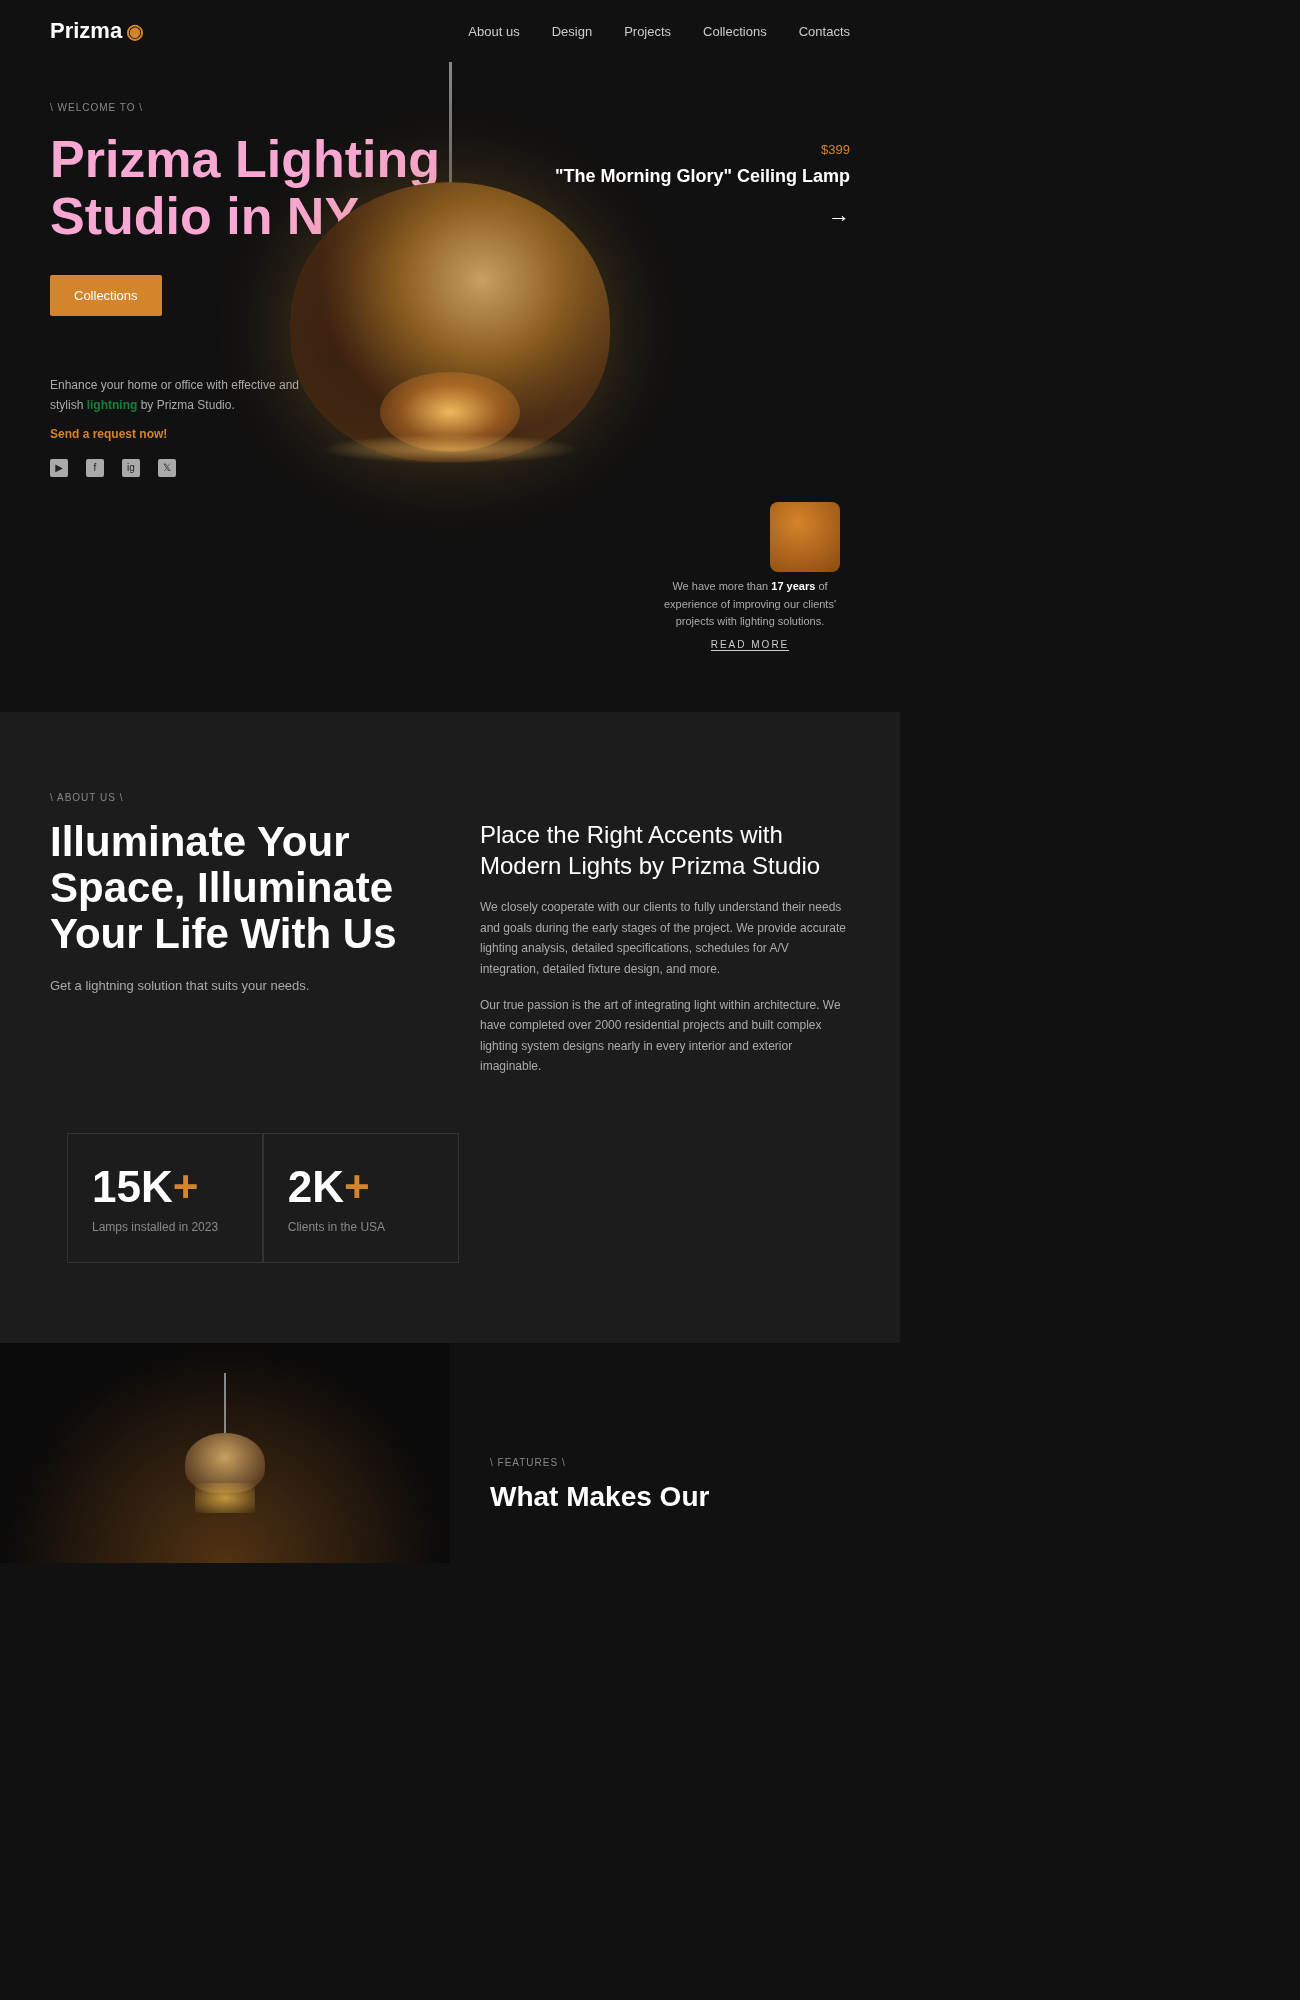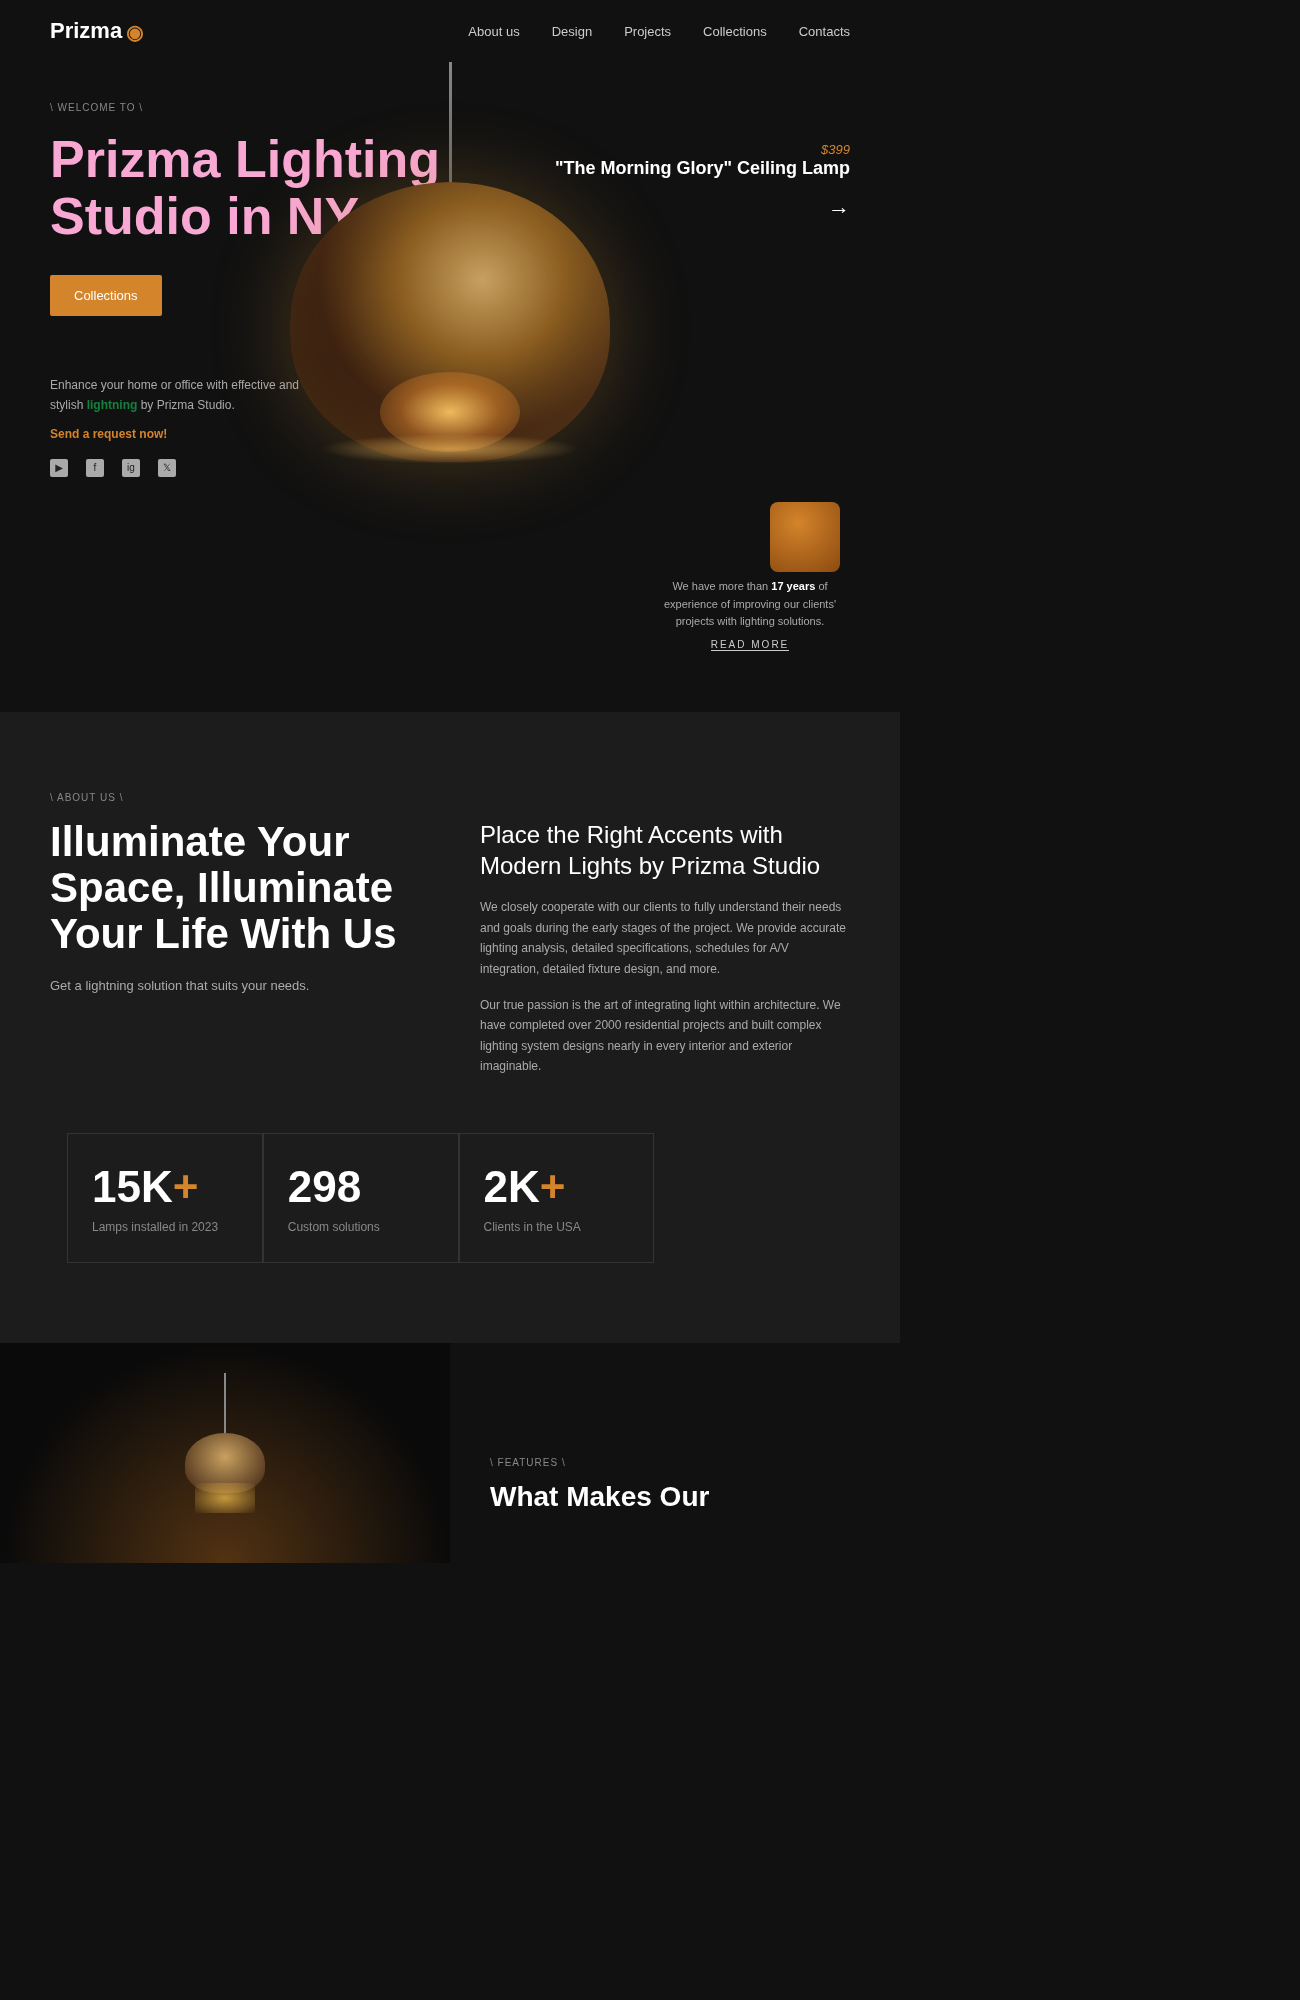--- a/index.html
+++ b/index.html
@@ -3,21 +3,21 @@
   <meta charset="utf-8">
   <style>
     * { margin: 0; padding: 0; box-sizing: border-box; }
     body { font-family: 'Arial', sans-serif; background: #111; color: #fff; width: 900px; }
 
     
     nav {
       display: flex; align-items: center; justify-content: space-between;
       padding: 18px 50px; background: #111; position: relative; z-index: 10;
     }
-    .logo { display: flex; align-items: flex-end; gap: 4px; font-size: 22px; font-weight: 700; color: #fff; }
+    .logo { display: flex; align-items: center; gap: 4px; font-size: 22px; font-weight: 700; color: #fff; }
     .logo-icon { color: #d4842a; font-size: 20px; }
     .nav-links { display: flex; gap: 32px; list-style: none; }
     .nav-links a { color: #ccc; text-decoration: none; font-size: 13px; }
 
     
     .hero {
       background: #111;
       position: relative;
       min-height: 650px;
       overflow: hidden;
@@ -81,21 +81,21 @@
       border-radius: 50%;
     }
 
     
     .hero-right {
       position: absolute;
       top: 80px; right: 50px;
       text-align: right;
     }
     .hero-price {
-      color: #d4842a; font-size: 13px;  font-style: italic;
+      color: #d4842a; font-size: 13px; margin-bottom: 8px;
     }
     .hero-product-name {
       color: #fff; font-size: 18px; font-weight: 700; line-height: 1.3;
     }
     .hero-arrow {
       font-size: 22px; color: #fff; margin-top: 14px; cursor: pointer; display: block;
     }
     .hero-lamp-thumb {
       position: absolute;
       bottom: 130px; right: 50px;
@@ -283,26 +283,20 @@
 
   <div class="stats-grid">
     <div class="stat-card">
       <div class="stat-number">
         <span>15K</span><span class="stat-plus">+</span>
       </div>
       <div class="stat-label">Lamps installed in 2023</div>
     </div>
     <div class="stat-card">
       <div class="stat-number">
-        <span>298</span><span class="stat-plus"></span>
-      </div>
-      <div class="stat-label">Custom solutions</div>
-    </div>
-    <div class="stat-card">
-      <div class="stat-number">
         <span>2K</span><span class="stat-plus">+</span>
       </div>
       <div class="stat-label">Clients in the USA</div>
     </div>
   </div>
 </section>
 
 <section class="features-teaser">
   <div class="features-img-side">
     <div class="ceiling-lamp-small">

